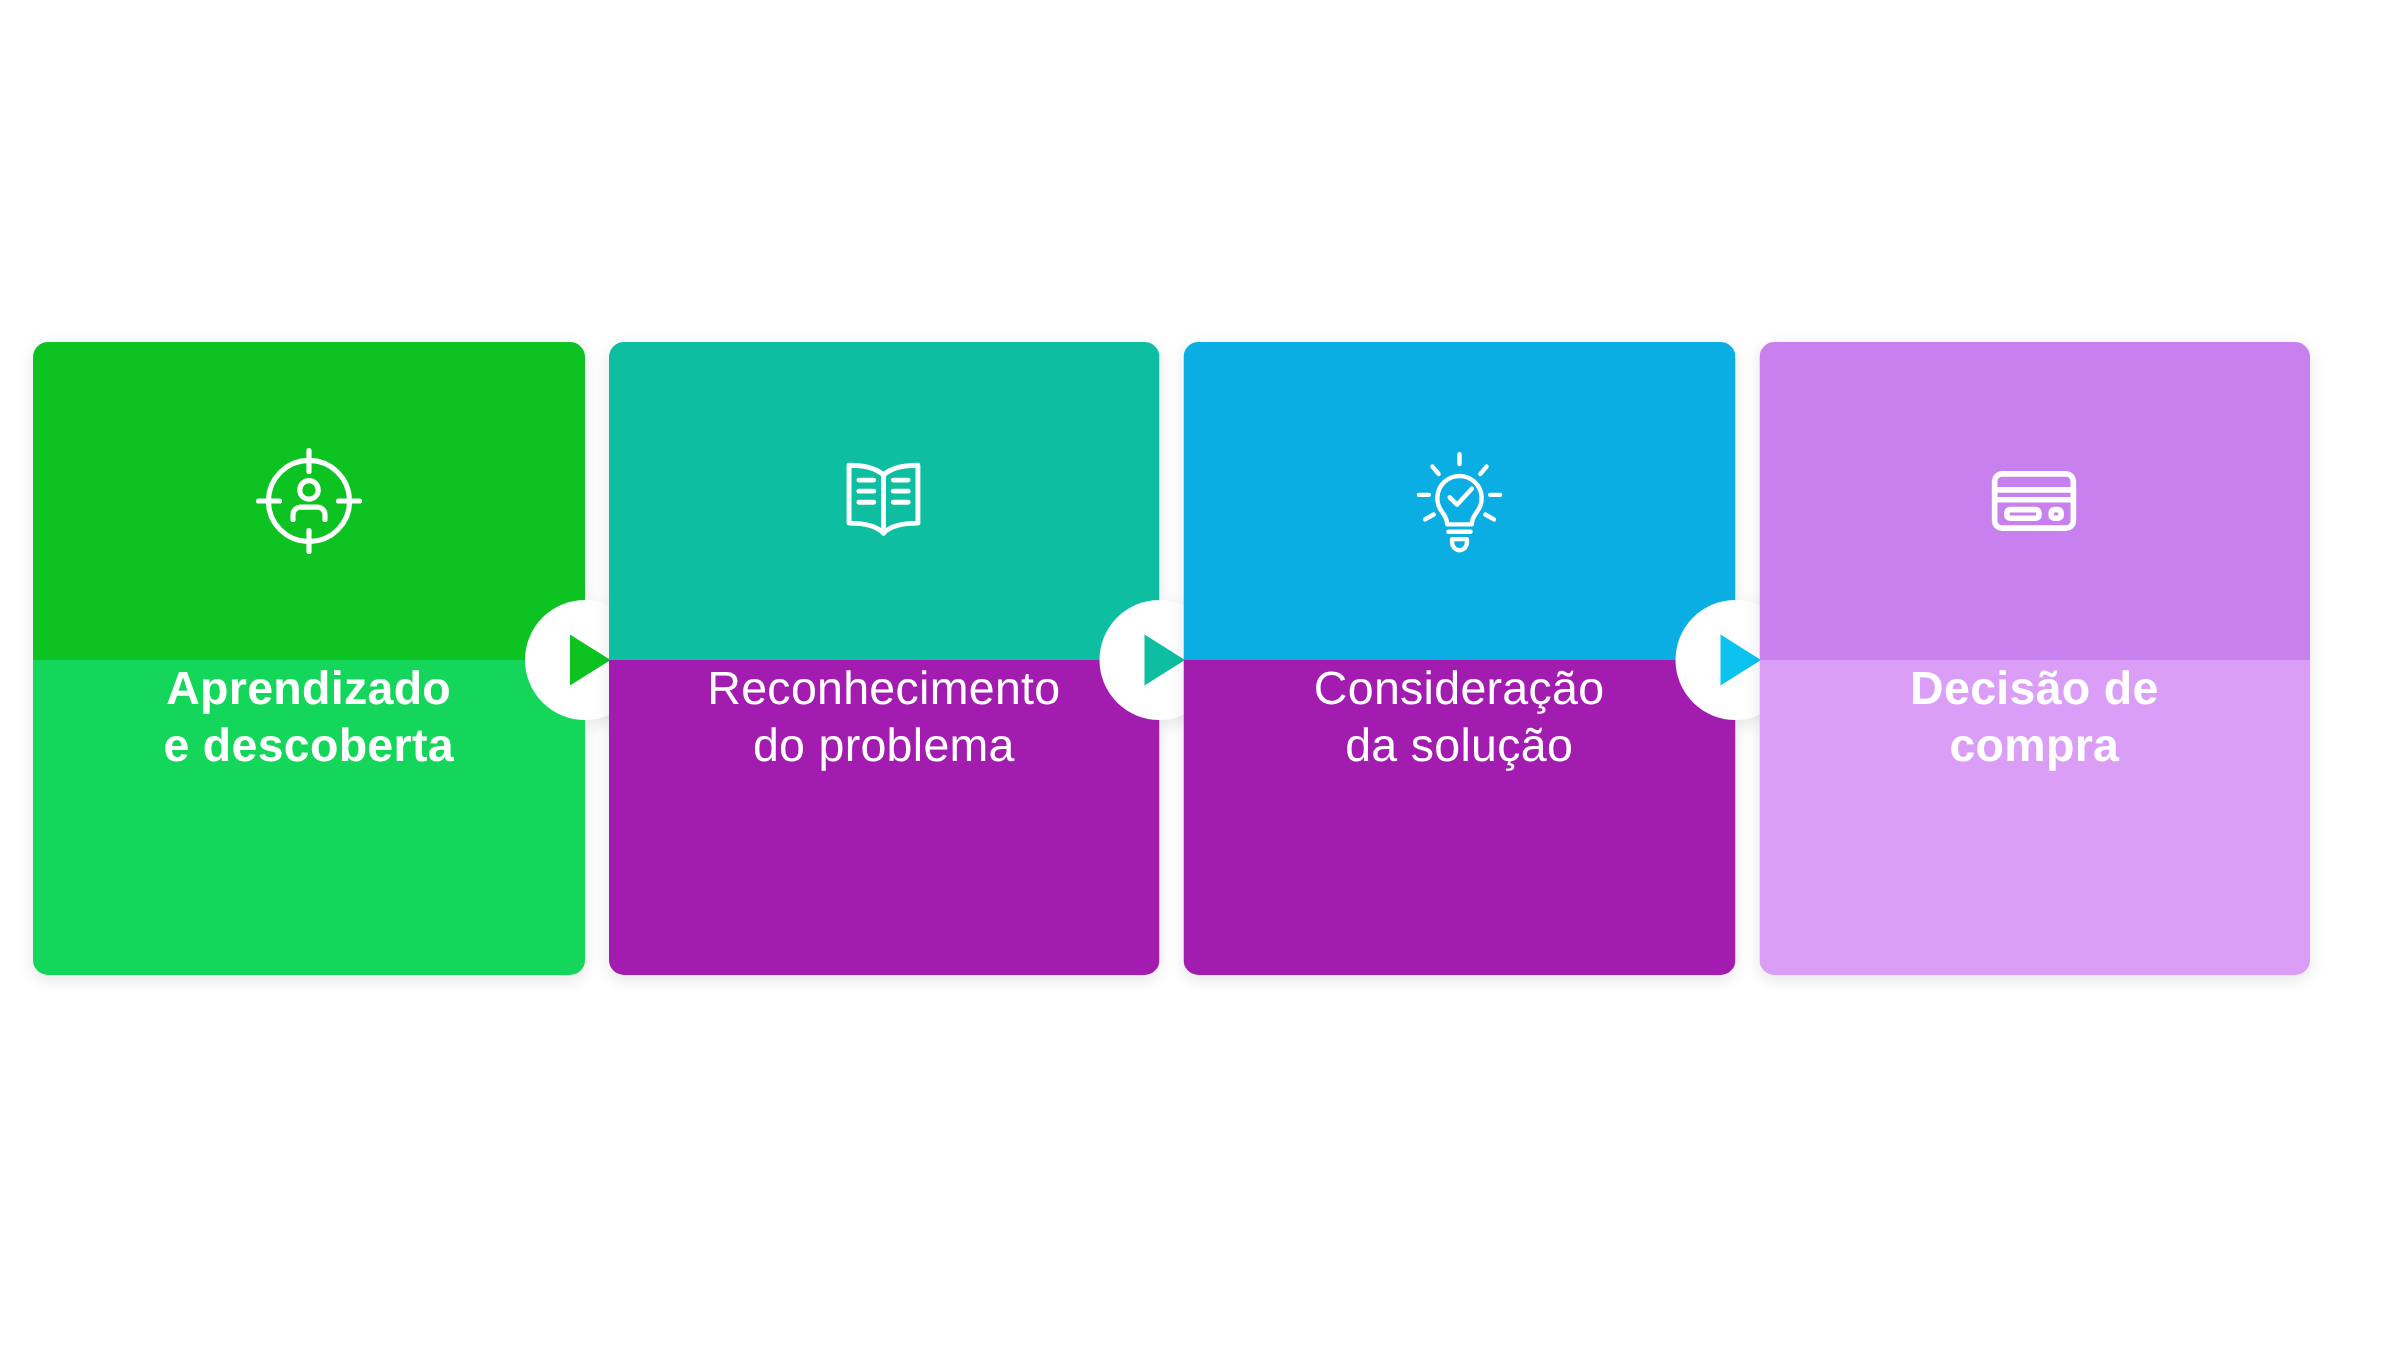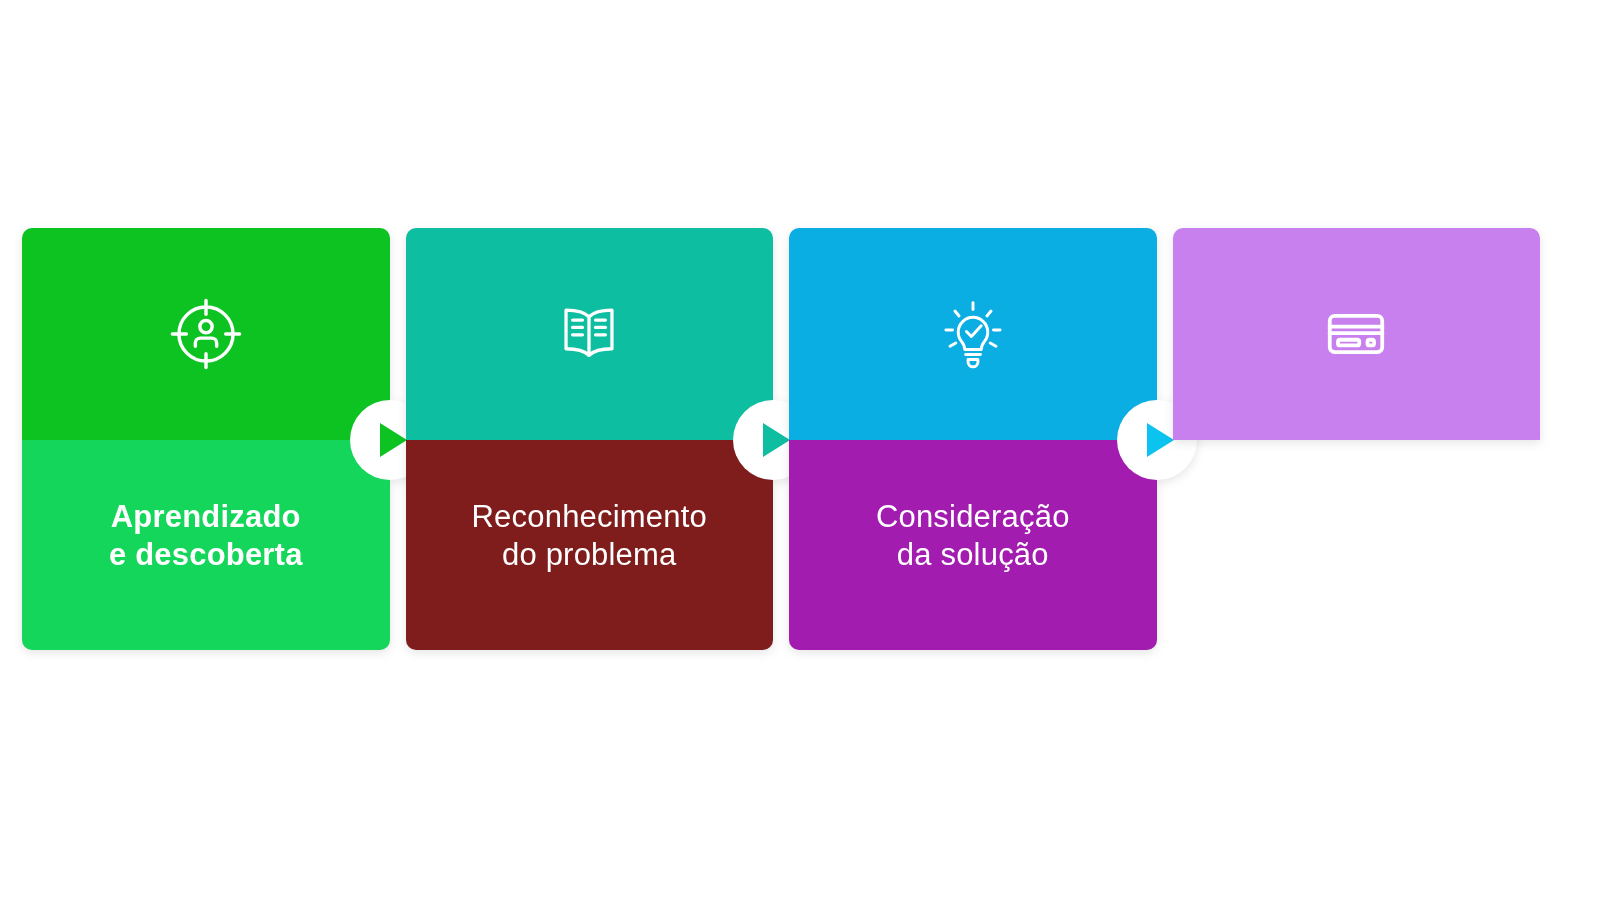--- a/index.html
+++ b/index.html
@@ -59,21 +59,20 @@
     display: flex;
     align-items: center;
     justify-content: center;
   }
 
   .card-bottom {
     flex: 1 1 auto;
     display: flex;
     align-items: flex-start;
     justify-content: center;
-    padding-top: 58px;
   }
 
   .card-icon {
     width: 82px;
     height: 82px;
     display: block;
   }
 
   .card-icon svg { display: block; width: 100%; height: 100%; }
 
@@ -159,21 +158,21 @@
               <line x1="50" y1="29" x2="50" y2="76"></line>
               <line x1="30" y1="33" x2="42" y2="33"></line>
               <line x1="30" y1="42" x2="42" y2="42"></line>
               <line x1="30" y1="51" x2="42" y2="51"></line>
               <line x1="58" y1="33" x2="70" y2="33"></line>
               <line x1="58" y1="42" x2="70" y2="42"></line>
               <line x1="58" y1="51" x2="70" y2="51"></line>
             </svg>
           </span>
         </div>
-        <div class="card-bottom" style="background: #7f1d1d;">
+        <div class="card-bottom" style="background: #a21caf;">
           <div class="card-title light">Reconhecimento
 do problema</div>
         </div>
       </div>
       <div class="connector">
         <span class="tri" style="border-left-color:#0EBEA0"></span>
       </div>
     </div>
 
     <div class="card">
@@ -211,17 +210,21 @@
           <span class="card-icon">
             <svg viewBox="0 0 100 100" fill="none" stroke="#ffffff" stroke-width="4.6" stroke-linecap="round" stroke-linejoin="round">
               <rect x="18" y="28" width="64" height="44" rx="6"></rect>
               <line x1="18" y1="41" x2="82" y2="41"></line>
               <line x1="18" y1="49" x2="82" y2="49"></line>
               <rect x="28" y="57" width="26" height="7" rx="2.5"></rect>
               <rect x="64" y="57" width="8" height="7" rx="2.5"></rect>
             </svg>
           </span>
         </div>
+        <div class="card-bottom" style="background: rgb(219, 158, 246);">
+          <div class="card-title bold">Decisão de
+compra</div>
+        </div>
       </div>
     </div>
 
   </div>
 </div>
 
 </body></html>

